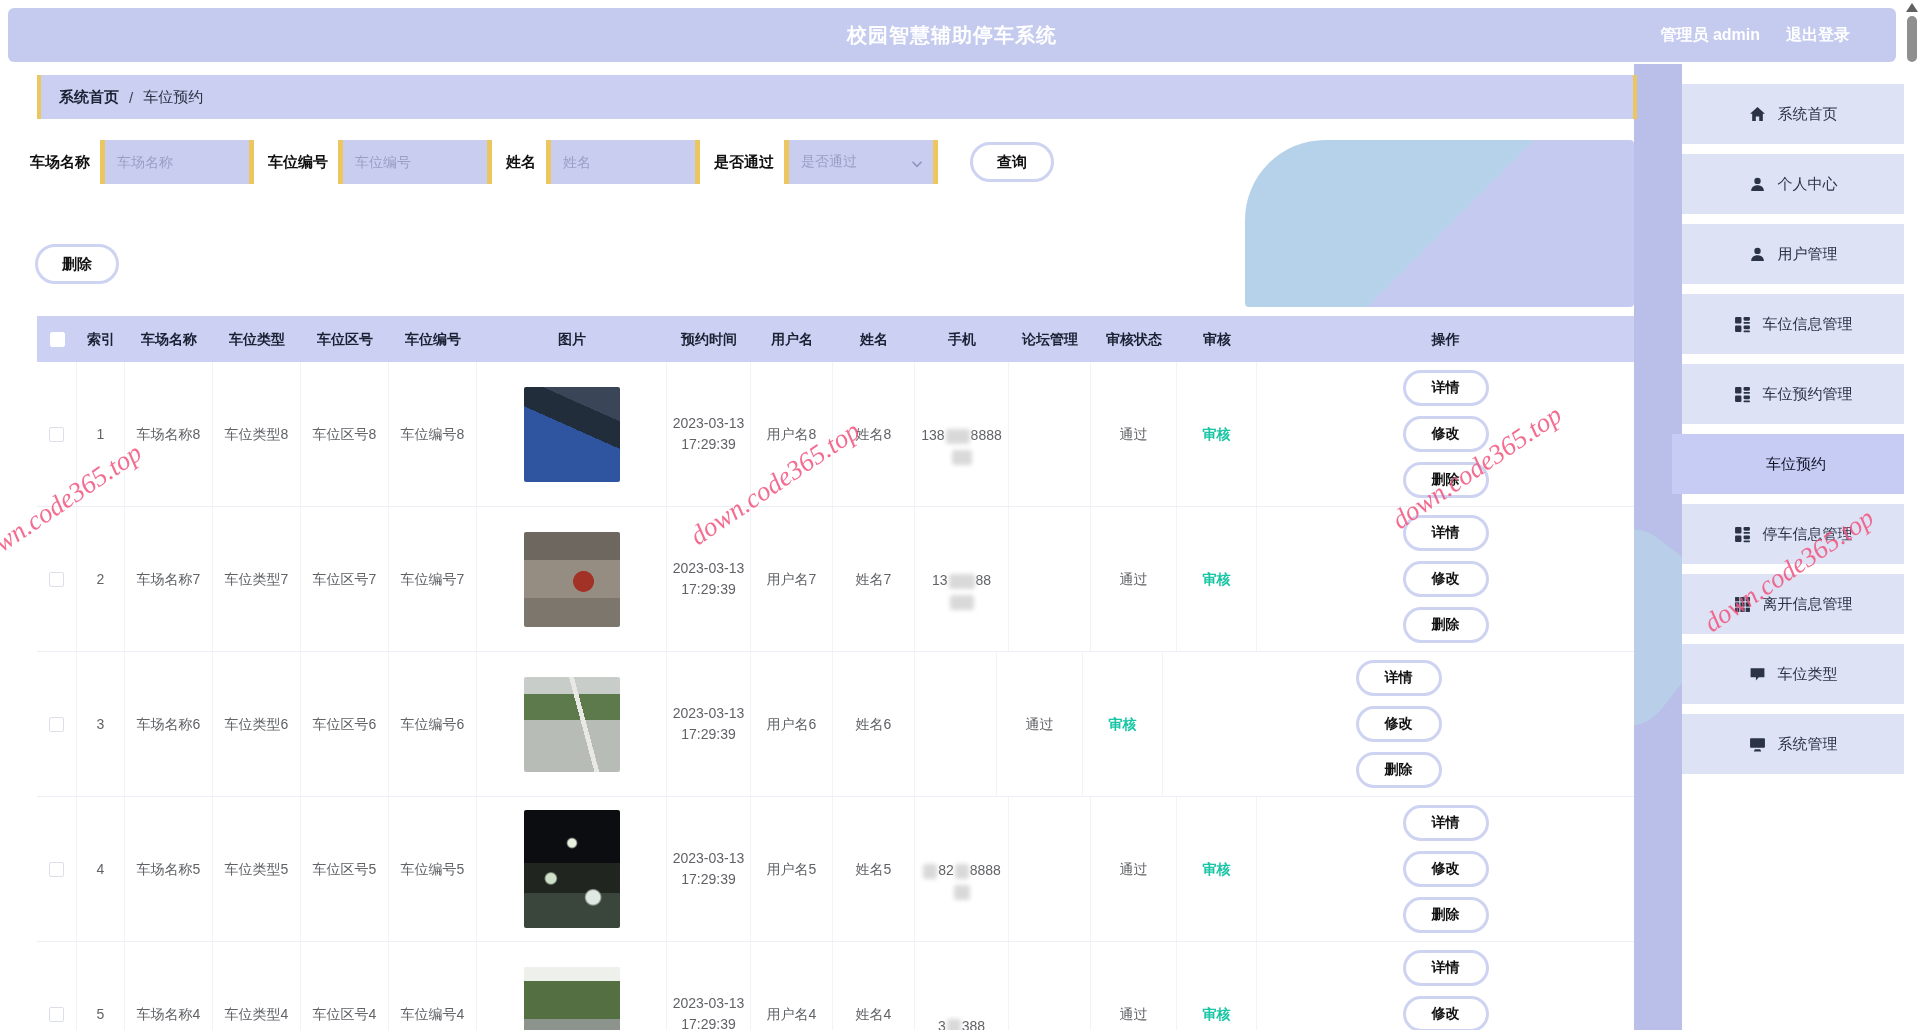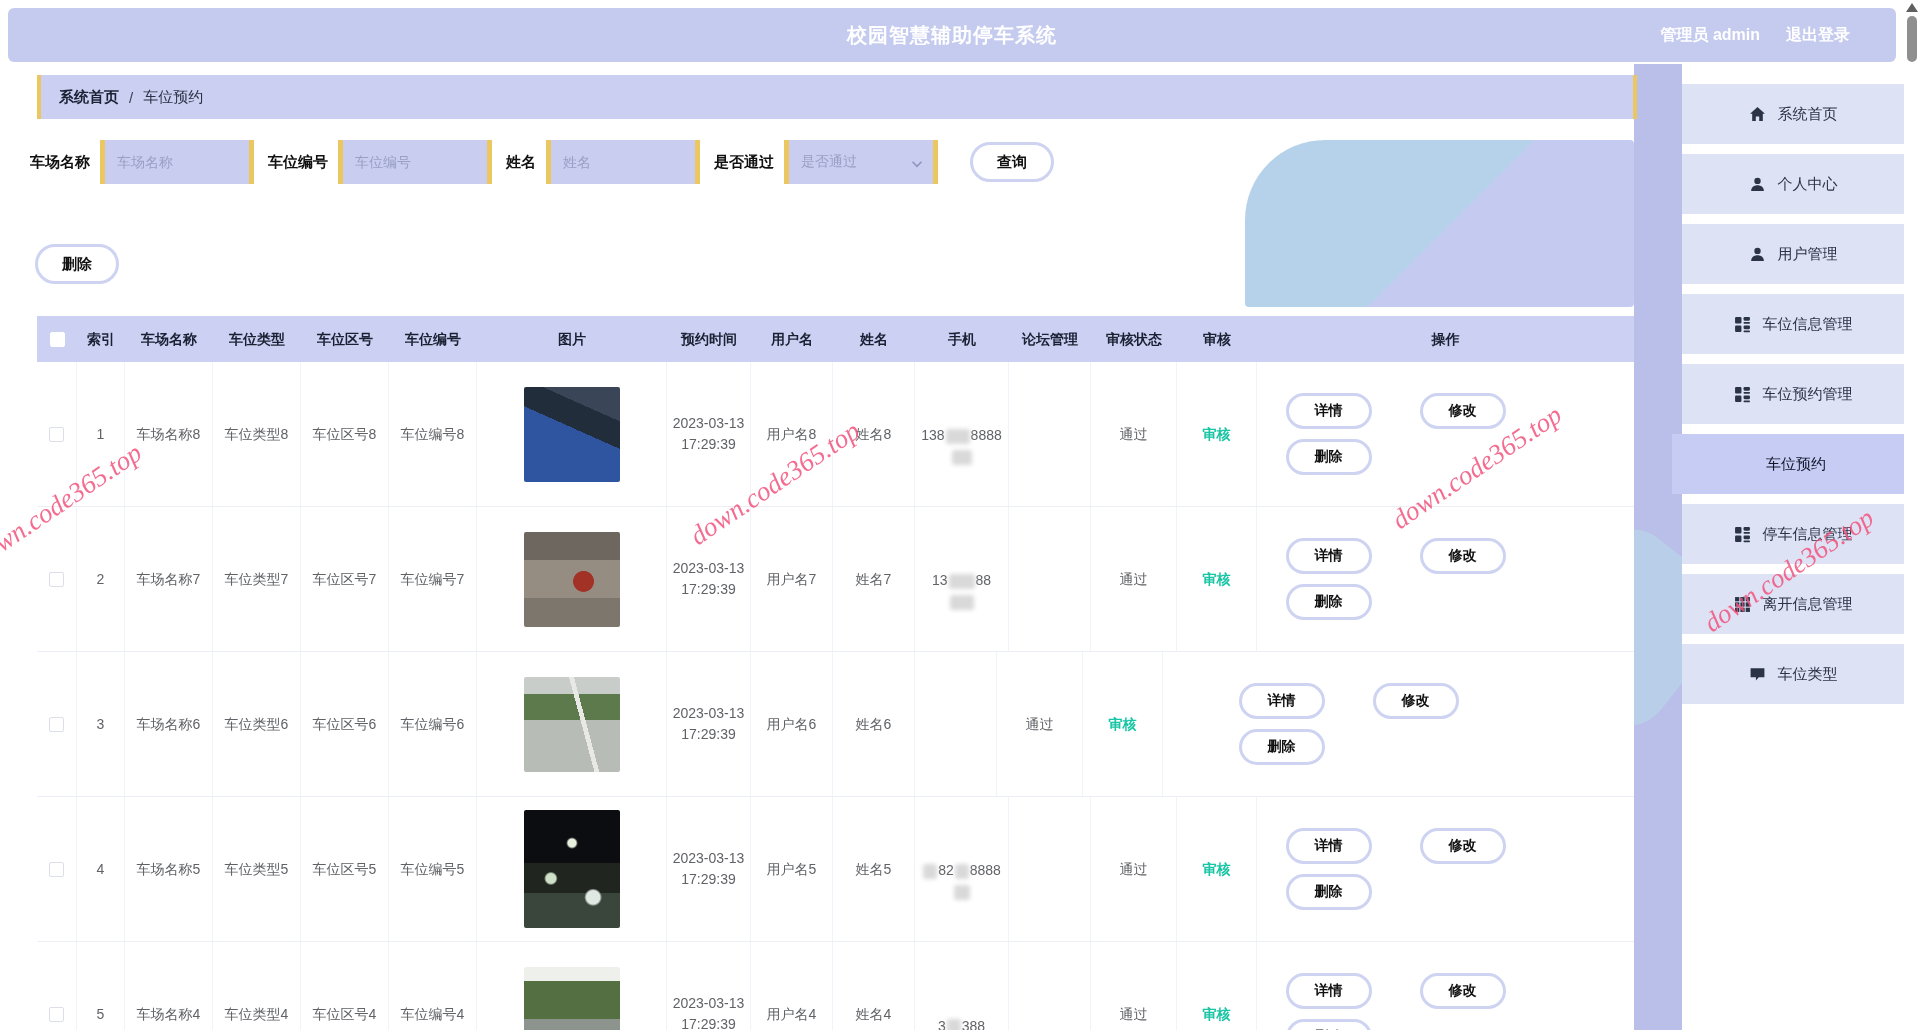--- a/index.html
+++ b/index.html
@@ -67,21 +67,21 @@
   .c-zon{width:88px;} .c-num{width:88px;} .c-img{width:190px;} .c-tim{width:84px;}
   .c-usr{width:82px;} .c-nam{width:82px;} .c-pho{width:94px;} .c-rep{width:82px;}
   .c-sta{width:86px;} .c-aud{width:80px;} .c-act{flex:1 1 auto;}
   .cb { width:15px; height:15px; background:#fff; border:1px solid #dcdfe6; border-radius:2px;
     display:inline-block; cursor:pointer; }
   .th-row .cb { border-color:#fff; }
   .photo { width:96px; height:95px; border-radius:2px; }
   .ph-dark-garage-tall { height:118px; }
   .audit-link { color:#18c5a4; font-weight:bold; cursor:pointer; }
   .ops { display:flex; flex-wrap:wrap; justify-content:flex-start; align-items:center;
-    column-gap:48px; row-gap:10px; width:320px; margin:0 auto; }
+    column-gap:48px; row-gap:10px; width:320px; margin:0 auto;flex-direction:column; }
   .ops .pill-btn { height:36px; padding:0 26px; border-width:3px; font-size:14px; }
   .blur-seg { display:inline-block; height:15px; background:#d9d9d9; border-radius:2px;
     filter:blur(2px); vertical-align:middle; margin:0 1px; }
   .phone-wrap { display:inline;margin-top:24px; }
 
   
   .ph-night-blue { background:linear-gradient(24deg,#2f55a0 0 55%,#222d3c 55% 75%,#3a4558 75%),#2f55a0; }
   .ph-garage-red-car { background:
     radial-gradient(circle at 62% 52%, #a33226 0 13%, rgba(0,0,0,0) 14%),
     linear-gradient(#6e675f 0 30%, #958d82 30% 70%, #7d766d 70%); }
@@ -417,20 +417,27 @@
             </g>
           </svg></span>
         <span>离开信息管理</span>
       </div>
       <div class="side-item">
         <span class="icon"><svg viewBox="0 0 16 16" width="17" height="17" fill="currentColor">
             <path d="M1.5 2h13v8.5H9.2L6.5 13.6V10.5H1.5Z"></path>
           </svg></span>
         <span>车位类型</span>
       </div>
+      <div class="side-item">
+        <span class="icon"><svg viewBox="0 0 16 16" width="17" height="17" fill="currentColor">
+            <rect x="1" y="2" width="14" height="9" rx="1"></rect>
+            <path d="M5.5 12.5h5l1 2.2h-7z"></path>
+          </svg></span>
+        <span>系统管理</span>
+      </div>
     </div>
 
   <div class="scrollbar">
     <div class="sb-arrow"></div>
     <div class="sb-thumb"></div>
   </div>
 
   <div id="watermarks">
       <div class="wm" style="left: -42px; top: 490px;">down.code365.top</div>
       <div class="wm" style="left: 676px; top: 468px;">down.code365.top</div>

